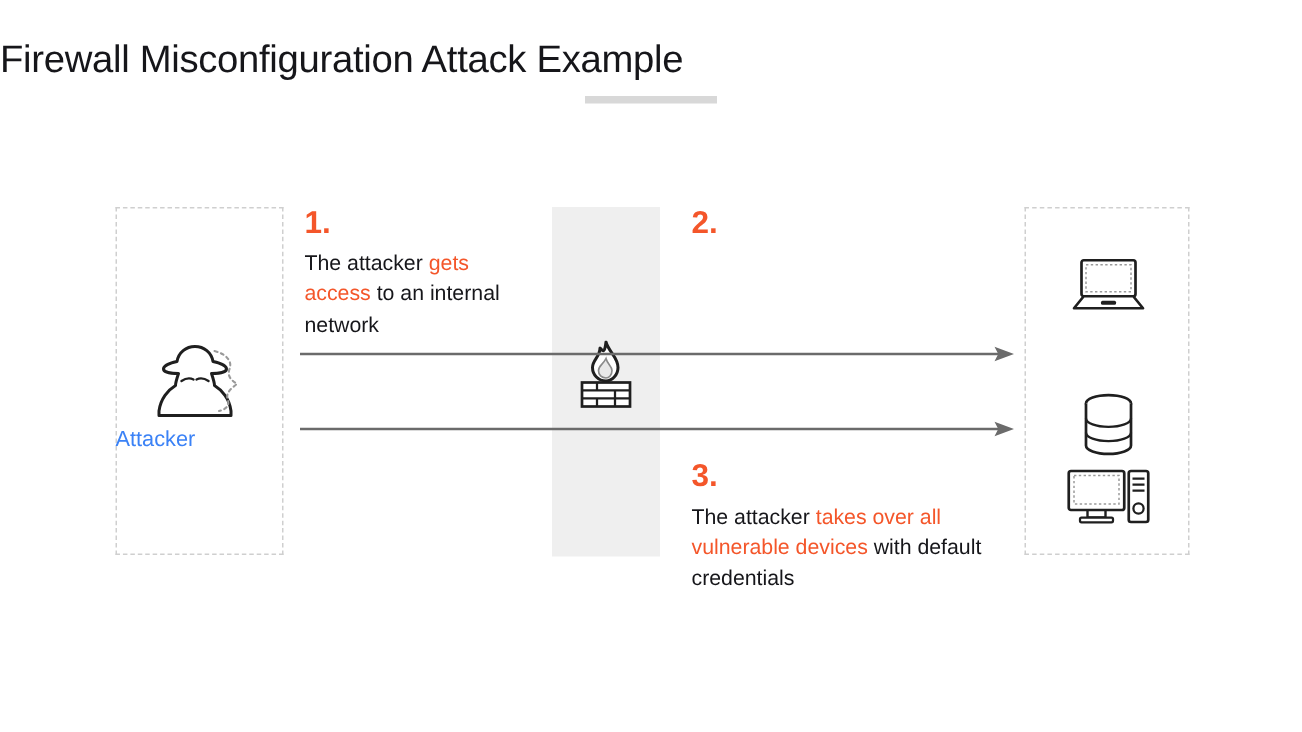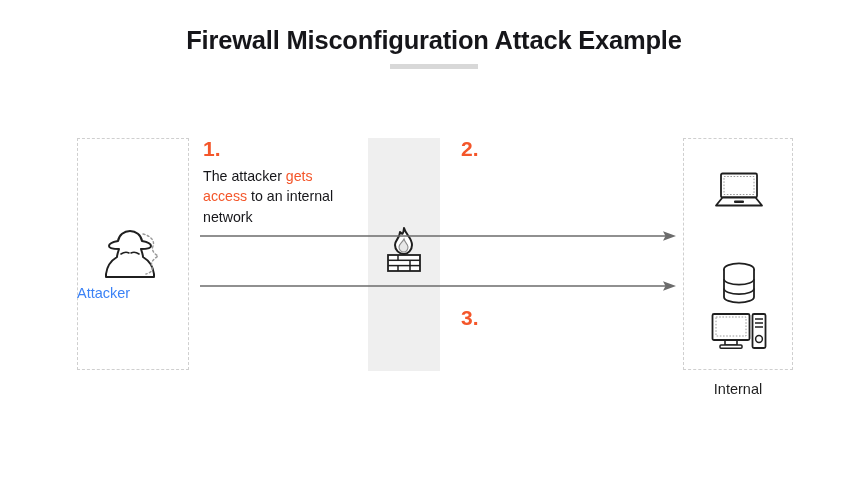--- a/index.html
+++ b/index.html
@@ -15,23 +15,22 @@
     font-family: "Liberation Sans", sans-serif;
     color: #1a1a1a;
   }
 
   
   .page-title {
     position: absolute;
     top: 26px;
     left: 0;
     width: 868px;
-    text-align: center;
     font-size: 25.5px;
-    font-weight: bold;
+    font-weight: normal;
     letter-spacing: -0.2px;
     color: #16161a;
   }
   .title-rule {
     position: absolute;
     top: 64px;
     left: 390px;
     width: 88px;
     height: 5px;
     background: #d8d8d8;
@@ -190,20 +189,21 @@
   <div class="step-num hl">1.</div>
   <div class="step-body"><span>The attacker </span><span class="hl">gets access</span><span> to an internal network</span></div>
 </div>
 
 <div class="step" id="step-2">
   <div class="step-num hl">2.</div>
 </div>
 
 <div class="step" id="step-3">
   <div class="step-num hl">3.</div>
+  <div class="step-body"><span>The attacker </span><span class="hl">takes over all vulnerable devices</span><span> with default credentials</span></div>
 </div>
 
 <div class="resources-box"></div>
 
 <div class="res-icon" id="res-laptop">
   <svg viewBox="0 0 52 36" width="52" height="36" fill="none">
     <rect x="8" y="1.5" width="36" height="24" rx="1.5" stroke="#1f1f1f" stroke-width="1.8" fill="#ffffff"></rect>
     <rect x="11" y="4.5" width="30" height="18" stroke="#9a9a9a" stroke-width="1" stroke-dasharray="1.6 1.6" fill="#ffffff"></rect>
     <path d="M3 33.5 L9.5 25.5 L42.5 25.5 L49 33.5 Z" stroke="#1f1f1f" stroke-width="1.8" fill="#ffffff" stroke-linejoin="round"></path>
     <rect x="21" y="28.5" width="10" height="2.6" rx="1" fill="#1f1f1f"></rect>
@@ -227,14 +227,13 @@
     <rect x="9" y="33" width="22" height="3.2" rx="1" stroke="#1f1f1f" stroke-width="1.5" fill="#ffffff"></rect>
     <rect x="41.5" y="2" width="13" height="34" rx="1.5" stroke="#1f1f1f" stroke-width="1.8" fill="#ffffff"></rect>
     <line x1="44" y1="7" x2="52" y2="7" stroke="#1f1f1f" stroke-width="1.5"></line>
     <line x1="44" y1="11" x2="52" y2="11" stroke="#1f1f1f" stroke-width="1.5"></line>
     <line x1="44" y1="15" x2="52" y2="15" stroke="#1f1f1f" stroke-width="1.5"></line>
     <circle cx="48" cy="27" r="3.4" stroke="#1f1f1f" stroke-width="1.5" fill="#ffffff"></circle>
   </svg>
 </div>
 
 <div class="resources-label">
-  <span>Internal</span>
 </div>
 
 </body></html>

